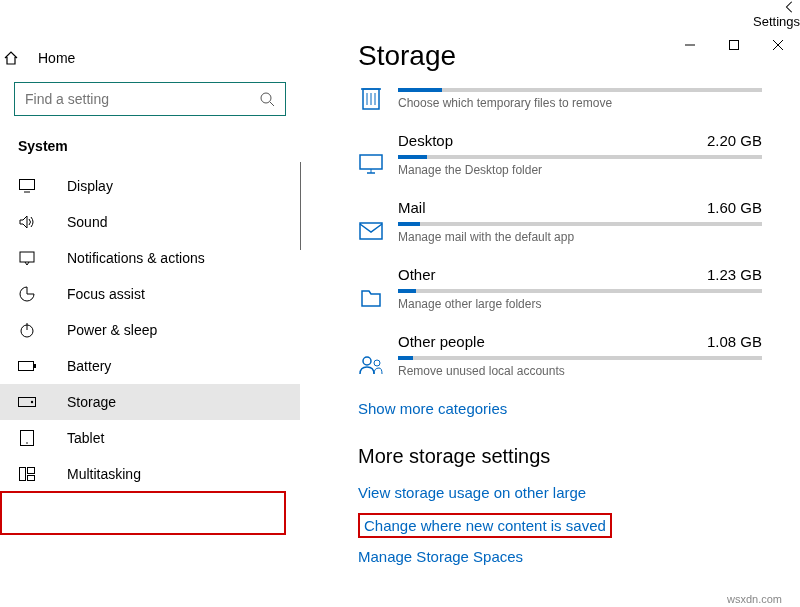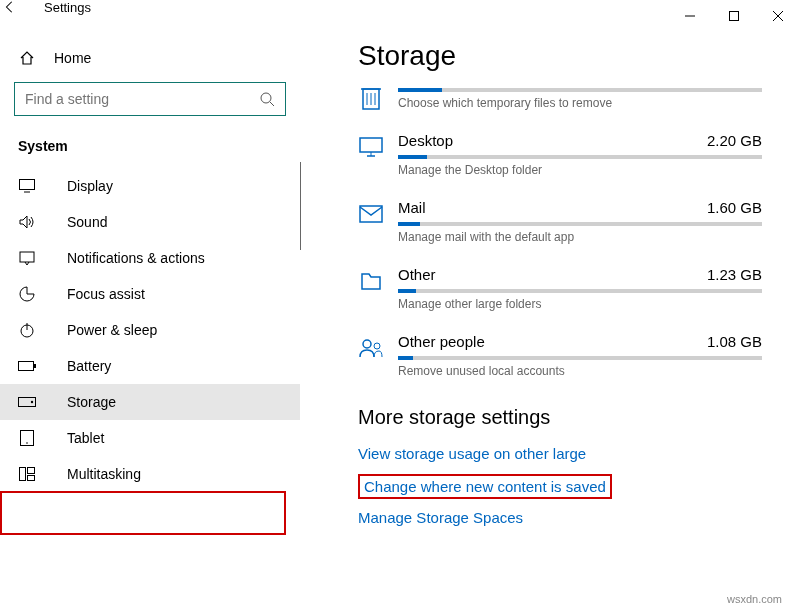--- a/index.html
+++ b/index.html
@@ -7,51 +7,52 @@
   font-family: "Segoe UI", Arial, sans-serif;
   background: #fff;
   color: #000;
   width: 800px;
   height: 607px;
   overflow: hidden;
   position: relative;
 }
 .titlebar {
   display: flex;
-  align-items: flex-start;
+  align-items: flex-end;
   height: 32px;
-  padding-left: 0;
+  padding-left: 28px;
+  flex-direction: column;
 }
 .titlebar .back {
   width: 20px;
   display:flex;
   align-items:center;
   justify-content:center;
   font-size:15px;
 }
 .titlebar .title { margin-left: 24px; font-size: 13px; }
 .win-btns { margin-left:auto; display:flex; }
 .win-btn { width: 44px; height: 32px; display:flex; align-items:center; justify-content:center; font-size:11px; font-family: sans-serif; }
 .container { display:flex; height: 575px; }
 .sidebar { width: 300px; padding: 12px 0 0 0; position:relative; }
-.home-row { display:flex; align-items:flex-start; padding: 6px 18px 10px 18px; }
+.home-row { display:flex; align-items:flex-start; padding: 6px 18px 10px 2px; }
 .home-row .icon { width:18px; display:flex; justify-content:center;}
 .home-row span:last-child { margin-left:18px; font-size:14px; }
 .search-wrap { margin: 6px 14px 16px 14px; border:1px solid #0f766e; height:34px; display:flex; align-items:center; padding:0 10px;}
 .search-wrap input { flex:1; border:none; outline:none; font-size:14px; background:transparent; }
 .section-head { font-weight:600; font-size:14px; padding: 6px 18px 14px 18px; }
 .nav-item { display:flex; align-items:center; padding: 10px 18px; font-size:14px; }
 .nav-item .icon { width:18px; display:flex; justify-content:center; color:#333;}
 .nav-item .label { margin-left:31px; }
 .nav-item.selected { background:#e6e6e6; }
 .redbox1 { position:absolute; border:2px solid #cc0000; left:0; top:459px; width:286px; height:44px; pointer-events:none;}
 .sep { position:absolute; left:300px; top:162px; width:1px; height:88px; background:#666; }
 .main { flex:1; padding: 8px 38px 0 58px; overflow:hidden; }
 .page-title { font-size:28px; font-weight: 350; margin-bottom: 10px;}
-.cat-row { display:flex; align-items:flex-start; margin-bottom:22px; }
+.cat-row { display:flex; align-items:flex-end; margin-bottom:22px; }
 .cat-icon { width:26px; height:26px; color:#0067c0; margin-top:2px; display:flex; align-items:center; justify-content:center;}
 .cat-body { flex:1; margin-left:14px; }
 .cat-head { display:flex; justify-content:space-between; align-items:baseline; font-size:15px; }
 .cat-bar { height:4px; background:#cfcfcf; margin:6px 0 4px 0; position:relative;}
 .cat-bar .fill { position:absolute; left:0; top:0; bottom:0; background:#0067c0;}
 .cat-sub { font-size:12px; color:#666; }
 .link { color:#0067c0; font-size:15px; margin-bottom:12px; display:block;}
 .section-title { font-size:20px; font-weight:400; margin:28px 0 16px 0;}
 .redbox2 { border:2px solid #cc0000; padding:2px 4px; display:inline-block; margin-bottom:10px;}
 .redbox2 .link{ margin-bottom:0;}
@@ -288,20 +289,21 @@
             <span>Other people</span>
             <span>1.08 GB</span>
           </div>
         <div class="cat-bar">
             <div class="fill" style="width:4%"></div>
           </div>
         <div class="cat-sub">Remove unused local accounts</div>
       </div>
     </div>
 
+    <a class="link">Show more categories</a>
 
     <div class="section-title">More storage settings</div>
 
     <a class="link">View storage usage on other large</a>
     <div class="redbox2">
       <a class="link">Change where new content is saved</a>
     </div>
     <a class="link">Manage Storage Spaces</a>
   </div>
 </div>

